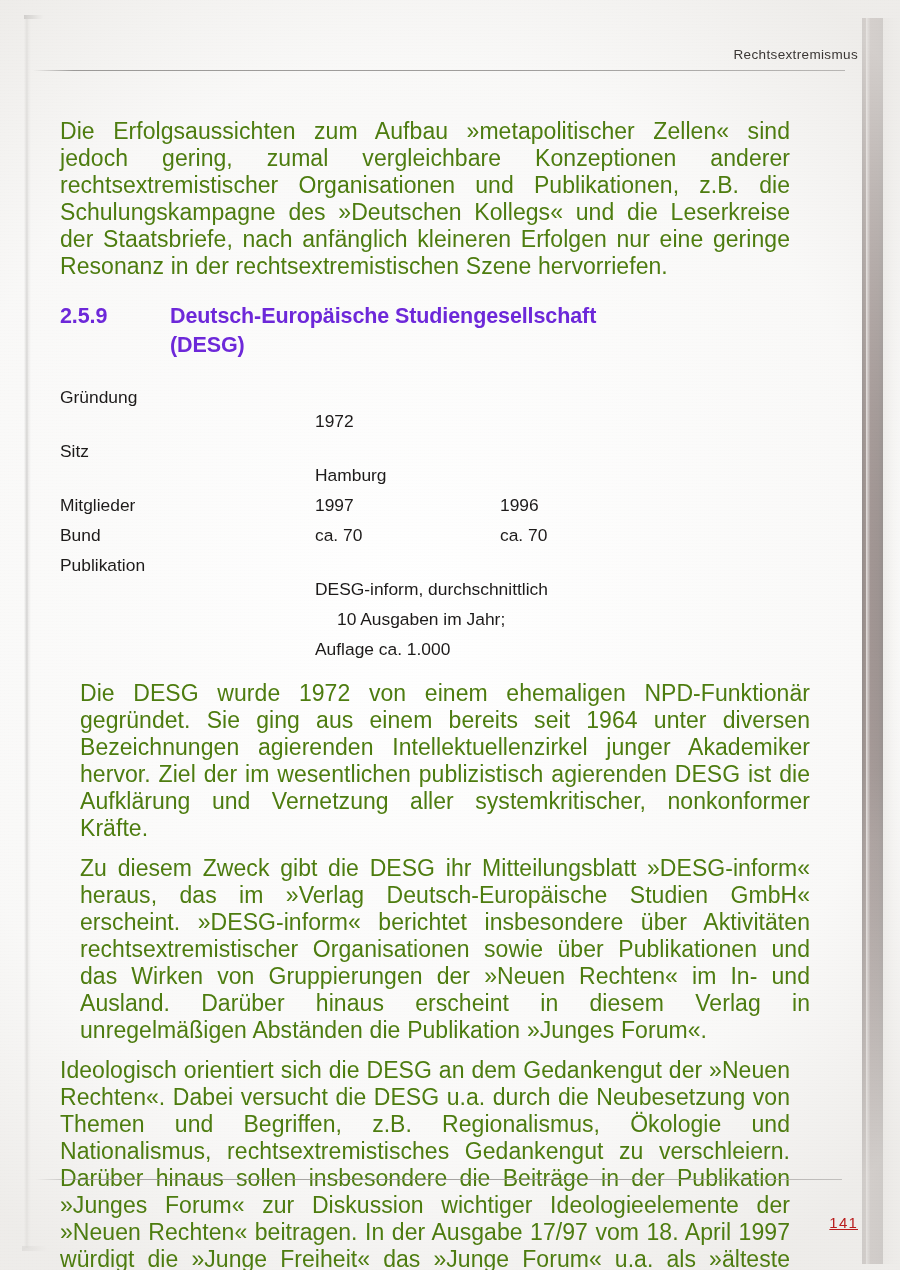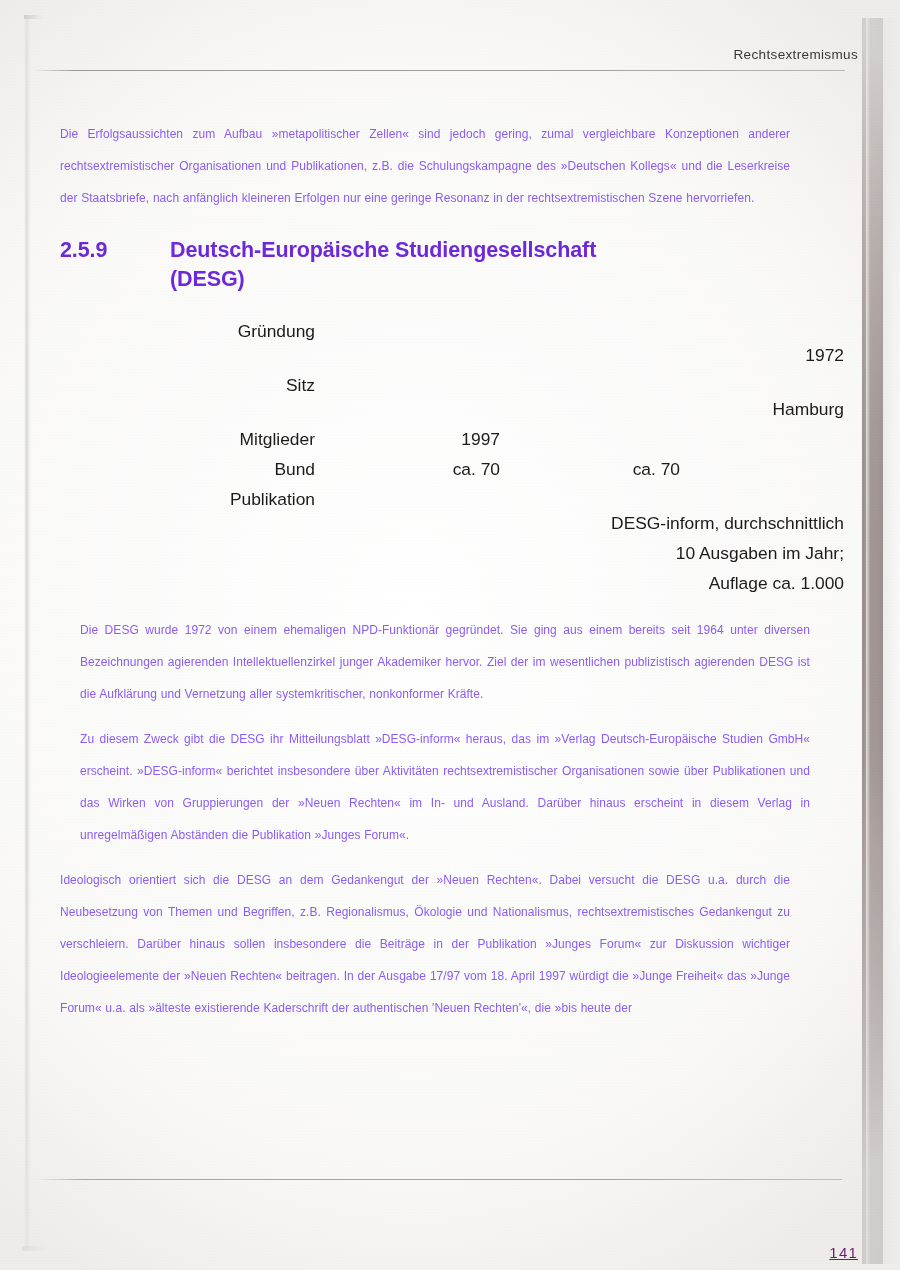--- a/index.html
+++ b/index.html
@@ -122,44 +122,44 @@
     position: absolute;
     top: 1179px;
     left: 36px;
     width: 806px;
     height: 1px;
     background: linear-gradient(90deg, rgba(210,208,206,0) 0%, rgba(150,148,146,.8) 6%, rgba(150,148,146,.85) 70%, rgba(175,173,171,.7) 100%);
     z-index: 7;
   }
   .folio {
     position: absolute;
-    top: 1244px;
+    top: 1214px;
     right: 42px;
     font-size: 15px;
     letter-spacing: 1.2px;
-    color: #701a75;
+    color: #b91c1c;
     z-index: 7;
     text-decoration: underline;
   }
 
   
   .content {
     position: absolute;
     top: 118px;
     left: 60px;
     width: 784px;
     z-index: 7;
   }
 
   p.body {
     margin: 0 0 15px 0;
     width: 730px;
-    font-size: 12px;
-    line-height: 32px;
-    color: #8b5cf6;
+    font-size: 23px;
+    line-height: 27px;
+    color: #4d7c0f;
     text-align: justify;
     text-justify: inter-word;
     letter-spacing: .05px;
     word-spacing: .3px;
   }
   p.body.tight { margin-bottom: 13px; margin-left: 20px; }
   p.body.last  { margin-bottom: 18px; }
 
   
   .heading {
@@ -179,21 +179,20 @@
     flex: 1 1 auto;
     max-width: 470px;
   }
 
   
   .datablock {
     margin: 0 0 16px 0;
     font-size: 17.4px;
     line-height: 30px;
     color: #1d1b1a;
-    text-align: right;
   }
   .datarow {
     display: flex;
   }
   .dl-label {
     flex: 0 0 255px;
     width: 255px;
   }
   .dl-col1 {
     flex: 0 0 185px;
@@ -234,20 +233,21 @@
         <span class="dl-label">Gründung</span>
         <span class="dl-wide">1972</span>
       </div>
       <div class="datarow">
         <span class="dl-label">Sitz</span>
         <span class="dl-wide">Hamburg</span>
       </div>
       <div class="datarow">
         <span class="dl-label">Mitglieder</span>
         <span class="dl-col1">1997</span>
+        <span class="dl-col2">1996</span>
       </div>
       <div class="datarow">
         <span class="dl-label">Bund</span>
         <span class="dl-col1">ca. 70</span>
         <span class="dl-col2">ca. 70</span>
       </div>
       <div class="datarow">
         <span class="dl-label">Publikation</span>
         <span class="dl-wide">
           <span>DESG-inform, durchschnittlich</span><br>

